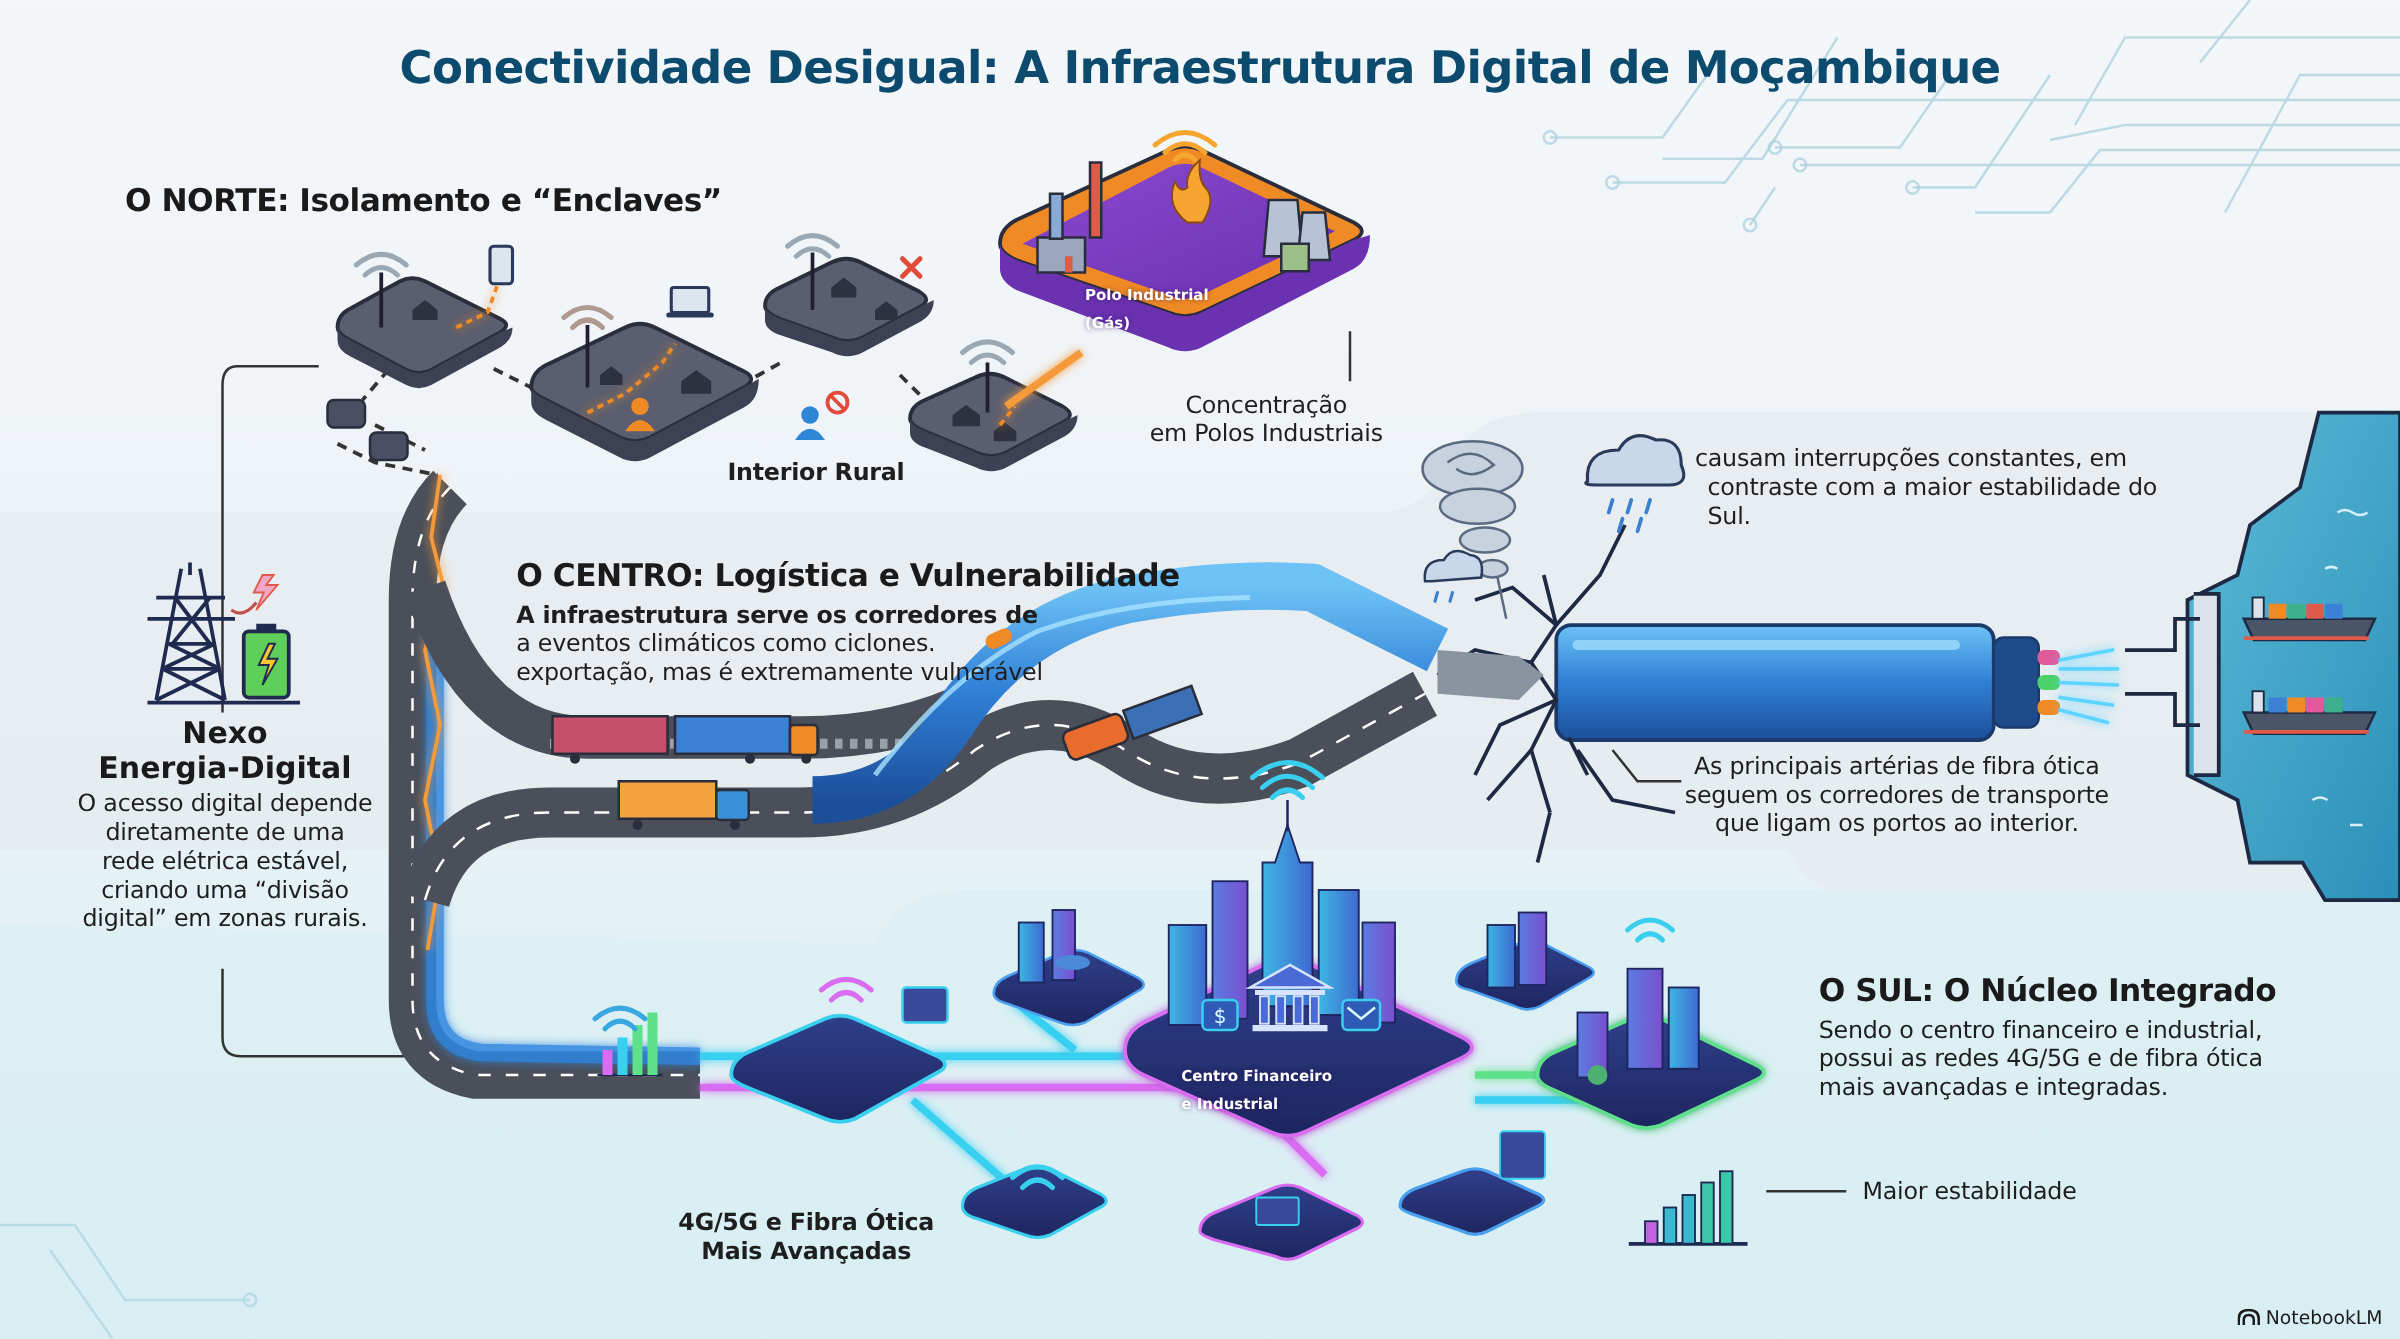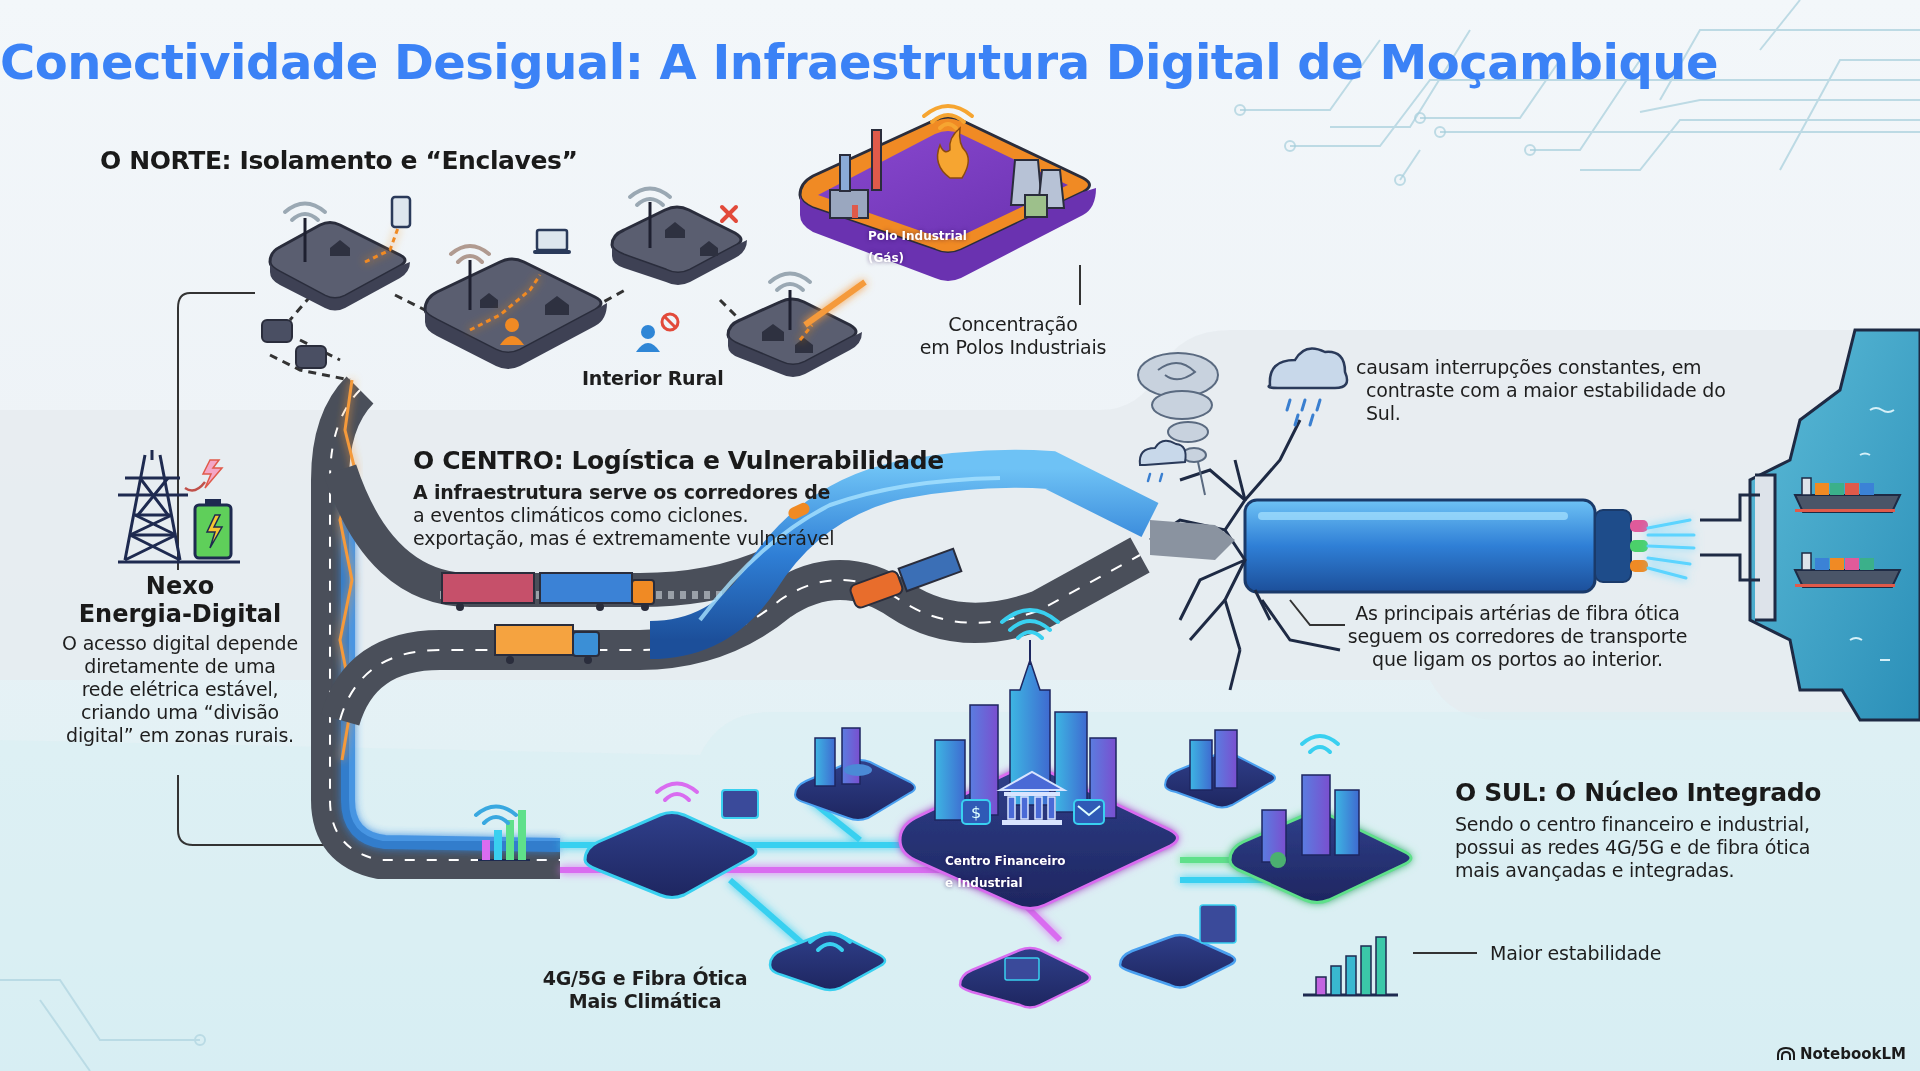--- a/index.html
+++ b/index.html
@@ -7,30 +7,30 @@
   body {
     position: relative;
     font-family: "DejaVu Sans", "Liberation Sans", sans-serif;
     background: linear-gradient(180deg, #f3f7fa 0%, #eef3f7 40%, #e3f1f5 70%, #d6eef3 100%);
     color: #1b1b1b;
   }
   .abs { position: absolute; }
   svg.layer { position: absolute; left: 0; top: 0; width: 1920px; height: 1071px; }
 
   .title {
-    left: 0; top: 34px; width: 1920px; 
-    font-size: 48px; font-weight: 700; color: #3b82f6; letter-spacing: -0.5px;
+    left: 0; top: 34px; width: 1920px; text-align: center;
+    font-size: 36px; font-weight: 700; color: #0c4a6e; letter-spacing: -0.5px;
   }
   .h-section { font-size: 25px; font-weight: 700; color: #1a1a1a; white-space: nowrap; letter-spacing: -0.4px; }
   .body-text { font-size: 19px; line-height: 23px; color: #1e1e1e; letter-spacing: -0.2px; }
   .label { font-size: 19px; line-height: 23px; color: #1e1e1e; letter-spacing: -0.2px; }
   .center { text-align: center; }
   .white-label { color: #ffffff; font-weight: 700; font-size: 12px; line-height: 22px; text-shadow: 0 0 4px rgba(40,10,80,0.6); }
   .nexo-title { font-size: 24px; font-weight: 700; text-align: center; line-height: 28px; color: #1a1a1a; }
-  .brand { font-size: 15px; font-weight: 700; color: #1b1b1b; display: flex; align-items: center; gap: 5px; }
+  .brand { font-size: 15px; font-weight: 400; color: #1b1b1b; display: flex; align-items: center; gap: 5px; }
 </style>
 </head>
 <body>
 
 <svg class="layer" viewBox="0 0 1920 1071">
   <defs>
     <linearGradient id="fiberGrad" x1="0" y1="0" x2="0" y2="1">
       <stop offset="0" stop-color="#6ec2f5"></stop>
       <stop offset="0.5" stop-color="#2f7fd6"></stop>
       <stop offset="1" stop-color="#1c4f9a"></stop>
@@ -508,21 +508,21 @@
 
 <div class="abs" style="left:1455px; top:778px; width:420px;">
   <div class="h-section">O SUL: O Núcleo Integrado</div>
   <div class="body-text" style="margin-top:6px;">Sendo o centro financeiro e industrial,</div>
   <div class="body-text">possui as redes 4G/5G e de fibra ótica</div>
   <div class="body-text">mais avançadas e integradas.</div>
 </div>
 
 <div class="abs label center" style="left:540px; top:967px; width:210px; font-weight:700;">
   <div>4G/5G e Fibra Ótica</div>
-  <div>Mais Climática</div>
+  <div>Mais Avançadas</div>
 </div>
 
 <div class="abs label" style="left:1490px; top:942px;">Maior estabilidade</div>
 
 <div class="abs brand" style="right:14px; top:1045px;">
   <svg width="18" height="14" viewBox="0 0 18 14">
     <path d="M1 13 V8 Q1 1 9 1 Q17 1 17 8 V13" fill="none" stroke="#1b1b1b" stroke-width="2"></path>
     <path d="M5 13 V9 Q5 5 9 5 Q13 5 13 9 V13" fill="none" stroke="#1b1b1b" stroke-width="2"></path>
   </svg>
   <span>NotebookLM</span>

